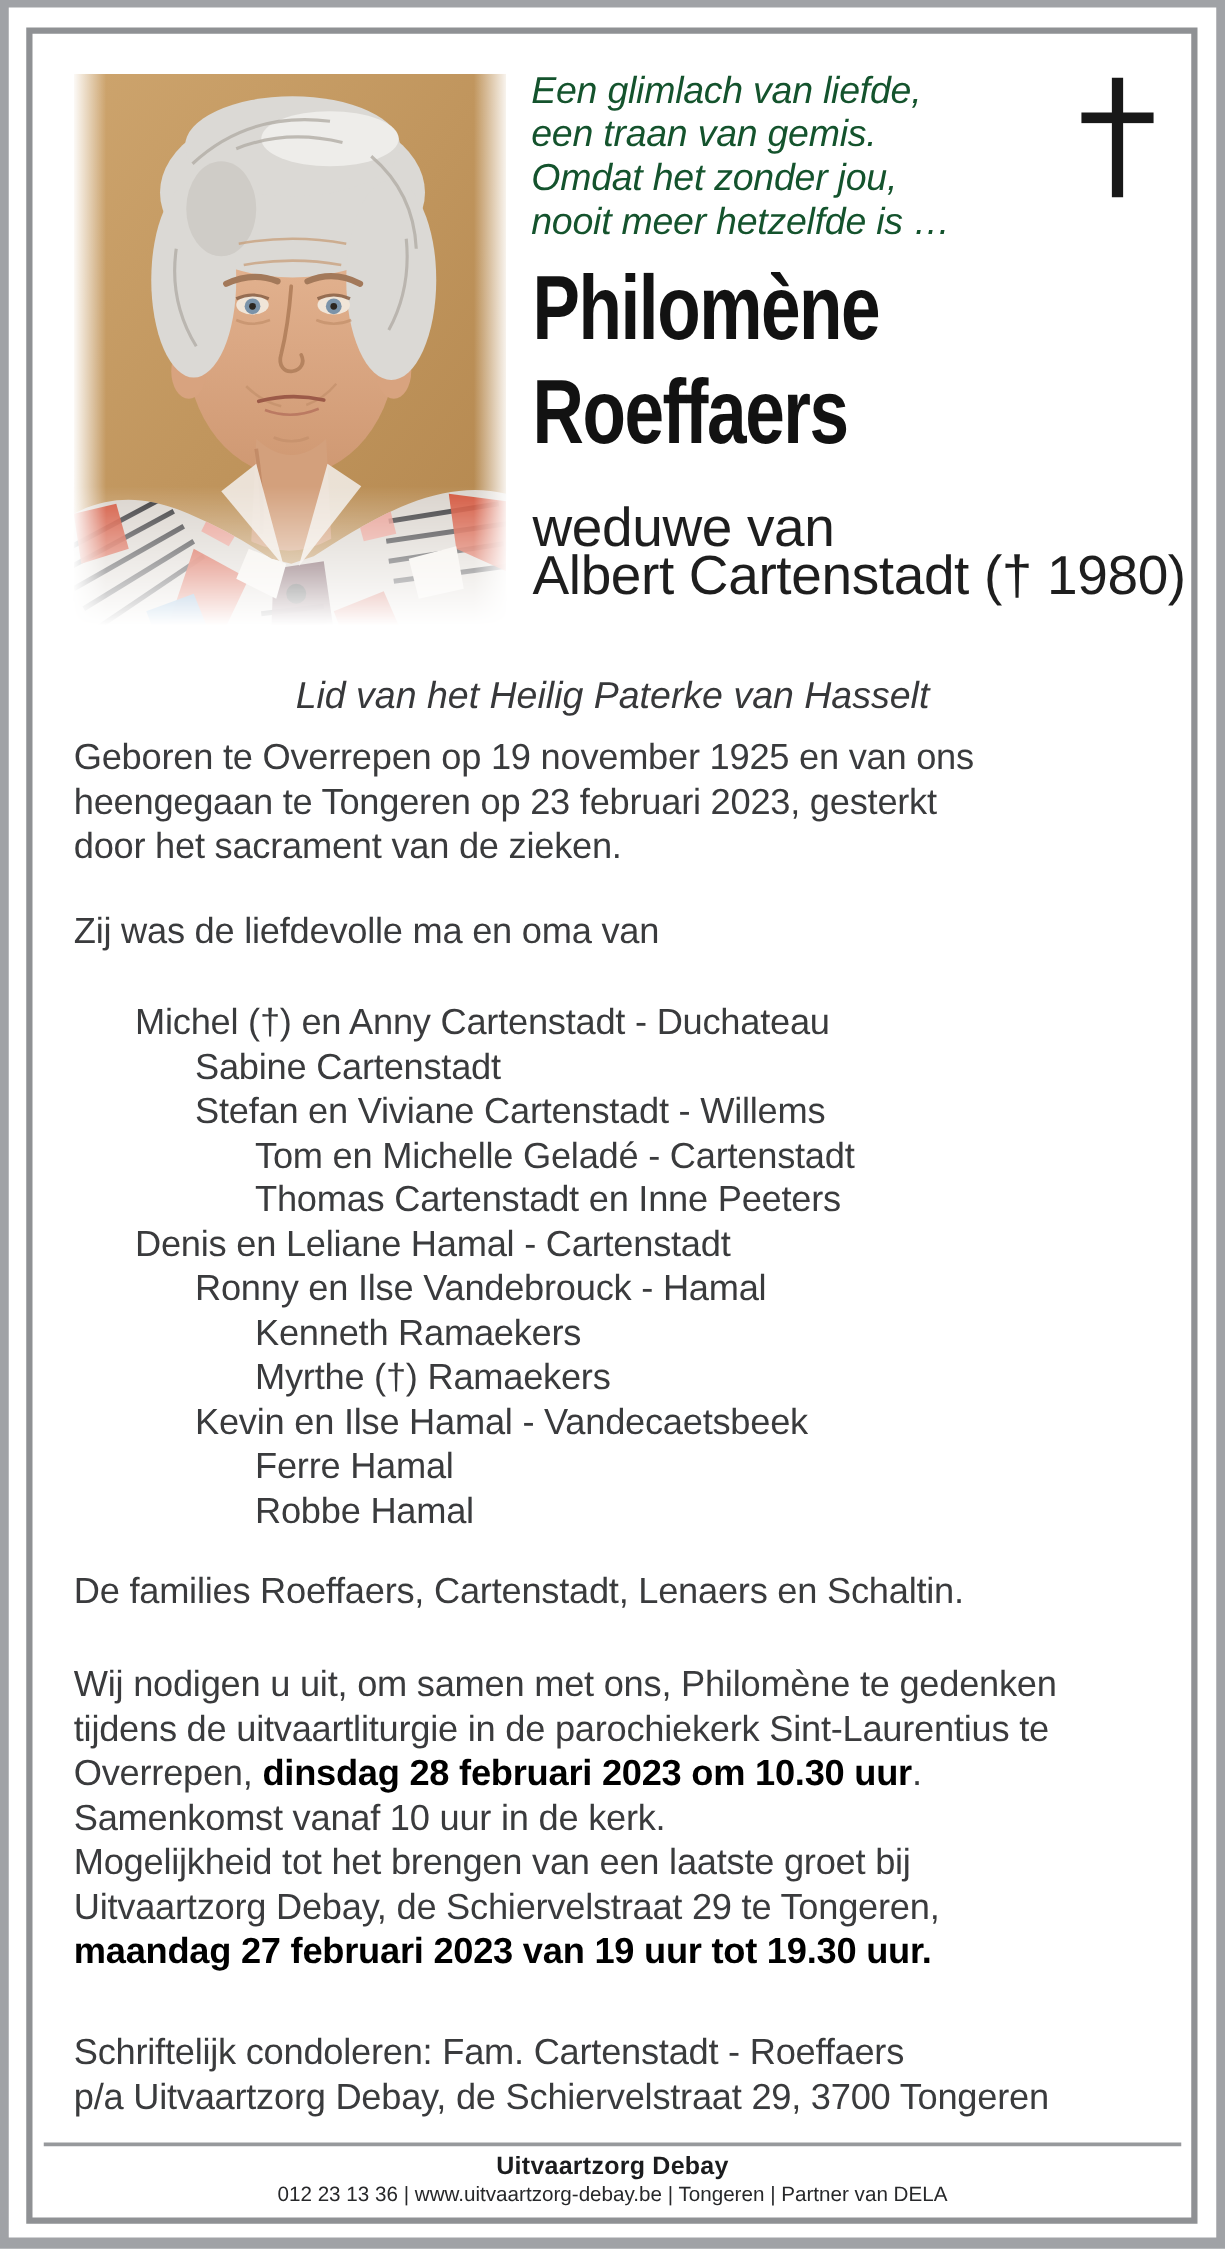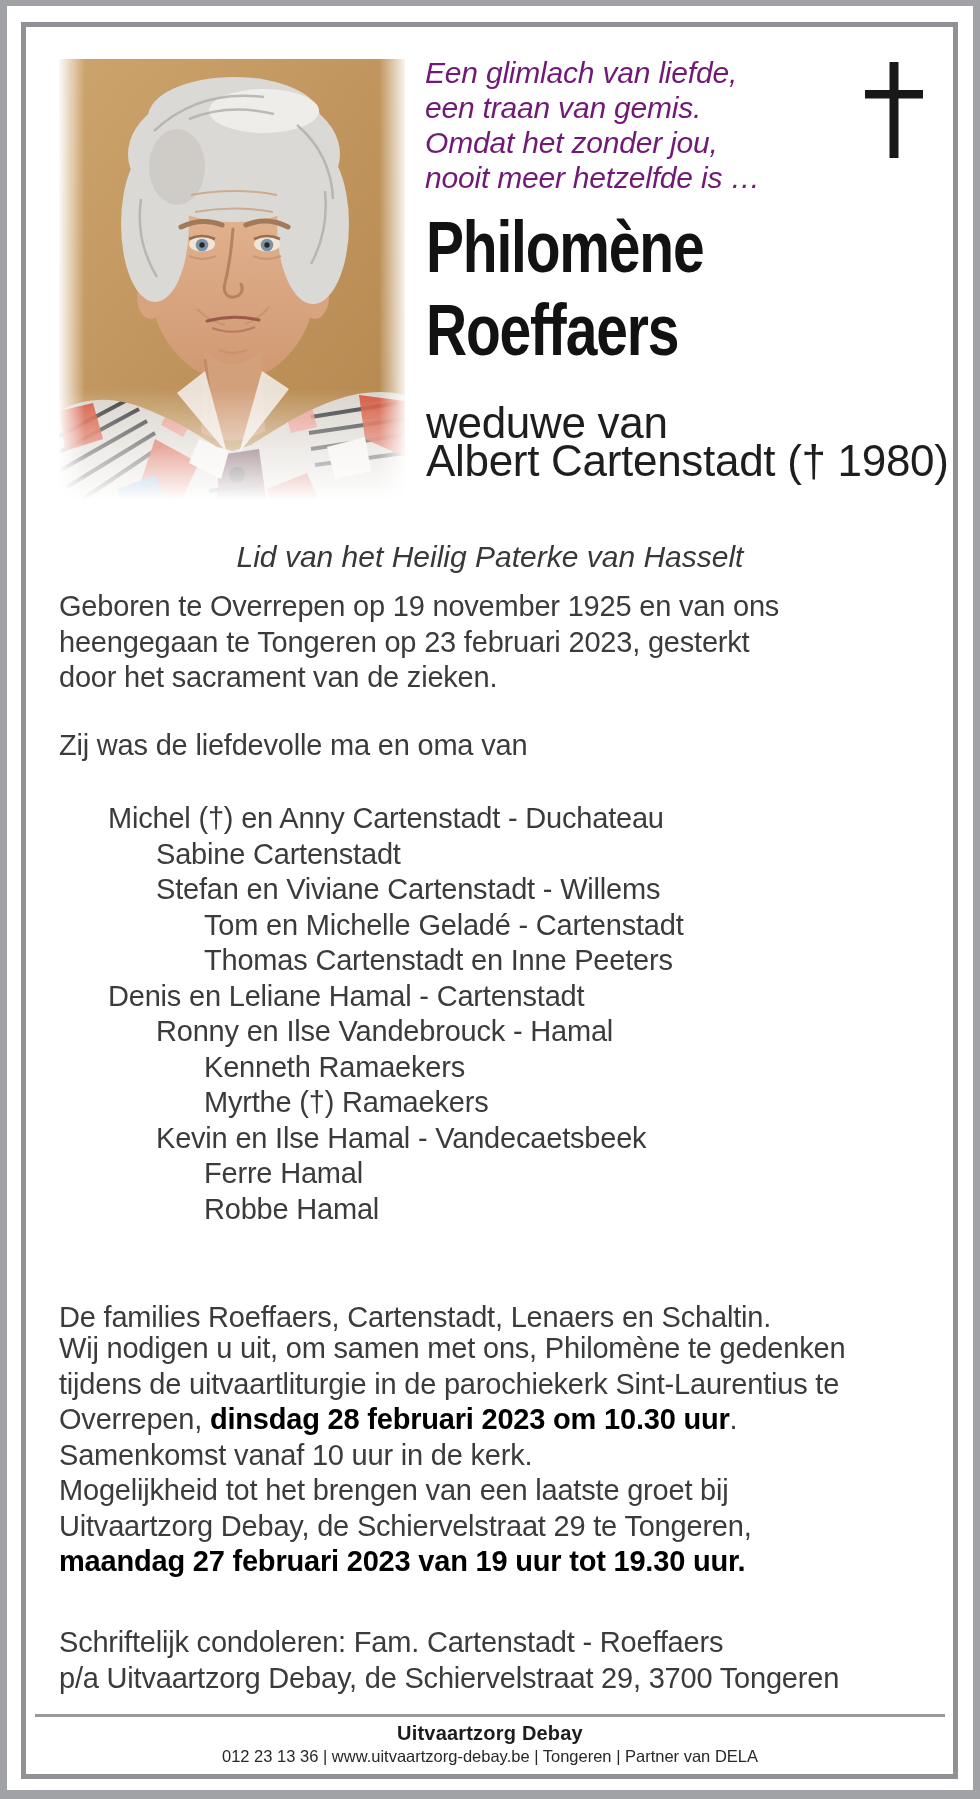--- a/index.html
+++ b/index.html
@@ -20,40 +20,40 @@
   }
   .abs{position:absolute;}
   .line{white-space:nowrap;}
 
   .photo{
     left:59px;top:59px;width:346px;height:446px;
     -webkit-mask-image:linear-gradient(180deg,#000 74%,rgba(0,0,0,0) 99%);
             mask-image:linear-gradient(180deg,#000 74%,rgba(0,0,0,0) 99%);
   }
 
-  .quote{left:425px;top:55px;font-style:italic;font-size:30px;line-height:35px;color:#701a75;letter-spacing:-0.2px;}
+  .quote{left:425px;top:55px;font-style:italic;font-size:30px;line-height:35px;color:#14532d;letter-spacing:-0.2px;}
   .cross{left:865px;top:62px;width:58px;height:96px;}
 
   .name{
     left:426px;top:205px;font-weight:700;font-size:73px;line-height:83px;
     color:#121212;letter-spacing:-1.5px;white-space:nowrap;
     transform:scaleX(0.78);transform-origin:0 0;
   }
   .sub{left:426px;top:404px;font-size:44px;line-height:38px;color:#1e1e1e;letter-spacing:-0.3px;}
 
   .member{left:27px;top:515px;width:926px;text-align:center;font-style:italic;font-size:30px;line-height:35px;color:#37383a;margin-top:24px;}
 
   .bodytxt{font-size:29px;line-height:35.5px;color:#3a3b3d;letter-spacing:-0.2px;}
   .born{left:59px;top:589px;}
   .intro{left:59px;top:728px;}
   .famlist{left:59px;top:801px;}
   .in1{padding-left:49px;}
   .in2{padding-left:97px;}
   .in3{padding-left:145px;}
-  .families{left:59px;top:1256px;margin-top:44px;}
+  .families{left:59px;top:1256px;}
   .invite{left:59px;top:1331px;}
   .condole{left:59px;top:1625px;}
   .b{font-weight:700;color:#000000;}
 
   .rule{left:35px;top:1714px;width:910px;height:3px;background:#97999c;}
   .fname{left:27px;top:1721px;width:926px;text-align:center;font-weight:700;font-size:20px;line-height:25px;color:#1b1c1e;letter-spacing:0.2px;}
   .fcontact{left:27px;top:1746px;width:926px;text-align:center;font-size:16.5px;line-height:20px;color:#27282a;}
 </style>
 </head>
 <body>

